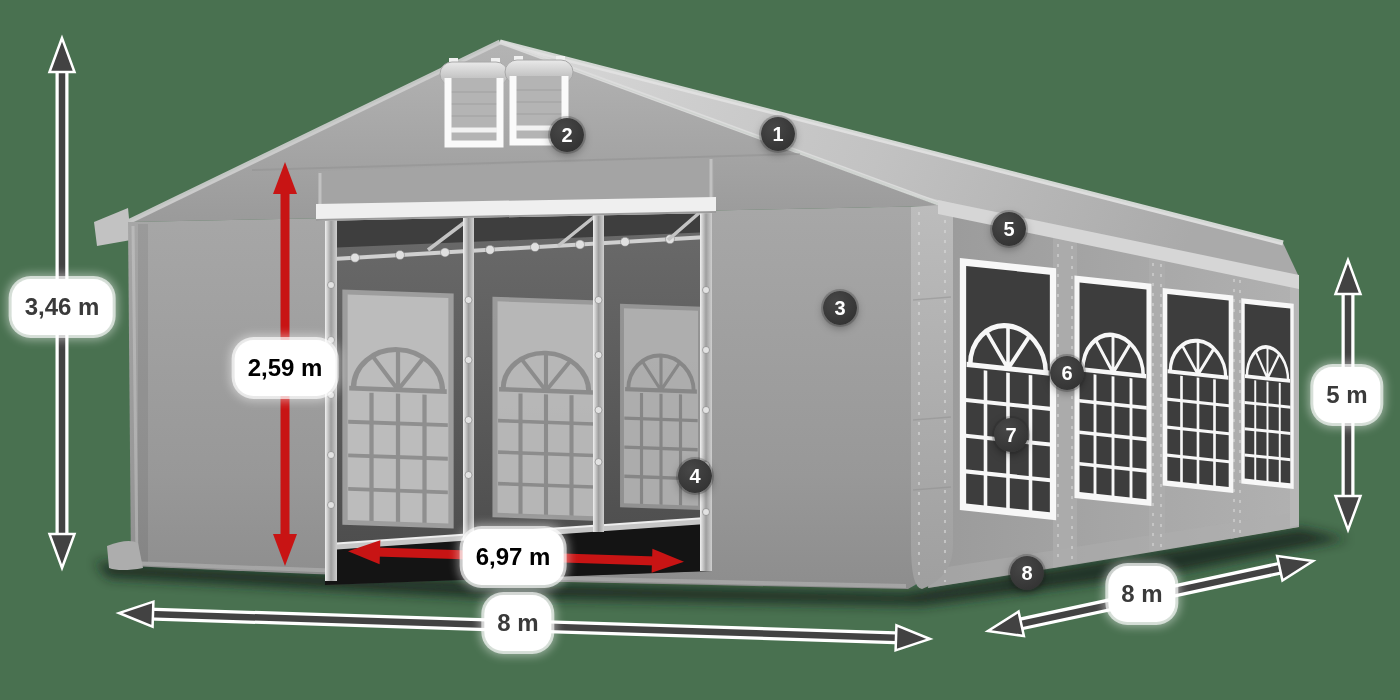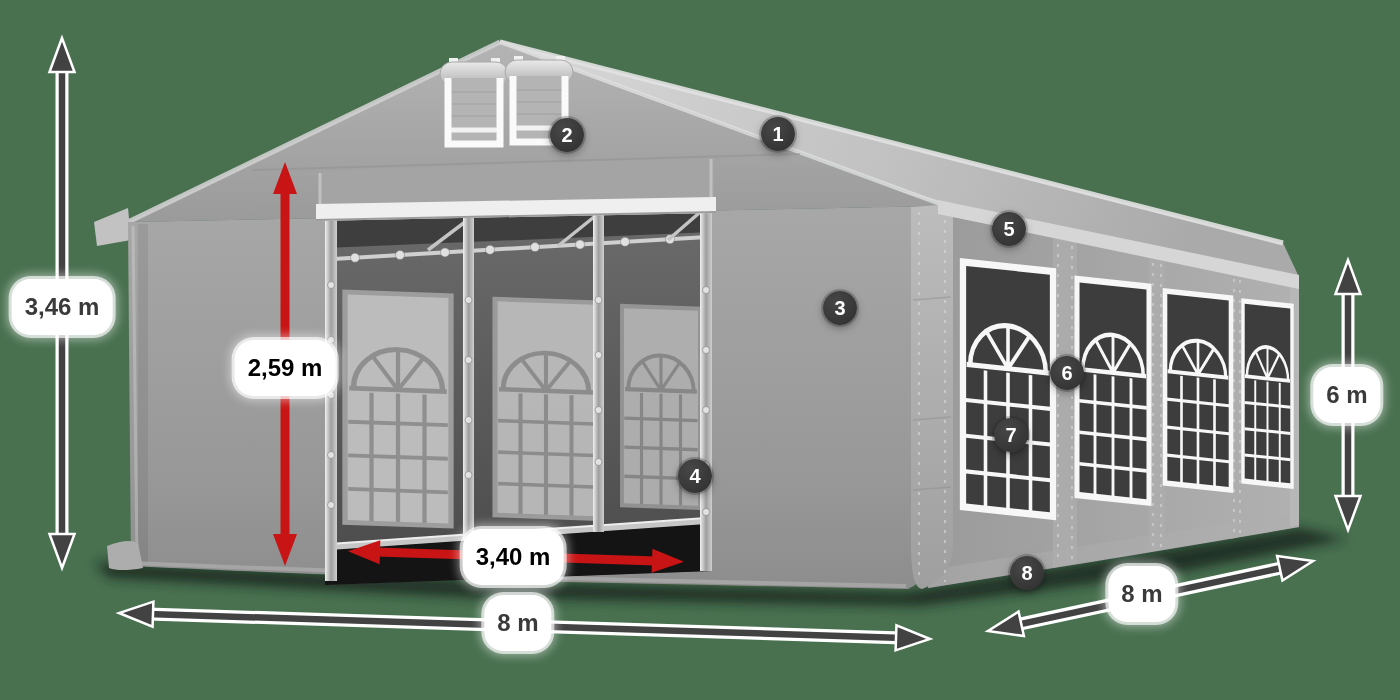--- a/index.html
+++ b/index.html
@@ -255,24 +255,24 @@
   </g>
   <g>
     <line x1="376" y1="552" x2="656" y2="561" stroke="#c81414" stroke-width="9"></line>
     <polygon points="0,0 -32,-12 -32,12" fill="#c81414" transform="translate(348,551.2) rotate(181.8)"></polygon>
     <polygon points="0,0 -32,-12 -32,12" fill="#c81414" transform="translate(684,561.8) rotate(1.8)"></polygon>
   </g>
 </svg>
 
 <div class="pill" style="left:62px;top:307px">3,46 m</div>
 <div class="pill red" style="left:285px;top:368px">2,59 m</div>
-<div class="pill red" style="left:513px;top:557px">3,40 m</div>
+<div class="pill red" style="left:513px;top:557px">6,97 m</div>
 <div class="pill" style="left:518px;top:623px">8 m</div>
 <div class="pill" style="left:1142px;top:594px">8 m</div>
-<div class="pill" style="left:1347px;top:395px">6 m</div>
+<div class="pill" style="left:1347px;top:395px">5 m</div>
 
 <div class="badge" style="left:778px;top:134px">1</div>
 <div class="badge" style="left:567px;top:135px">2</div>
 <div class="badge" style="left:840px;top:308px">3</div>
 <div class="badge" style="left:695px;top:476px">4</div>
 <div class="badge" style="left:1009px;top:229px">5</div>
 <div class="badge" style="left:1067px;top:373px">6</div>
 <div class="badge" style="left:1011px;top:435px">7</div>
 <div class="badge" style="left:1027px;top:573px">8</div>
 

